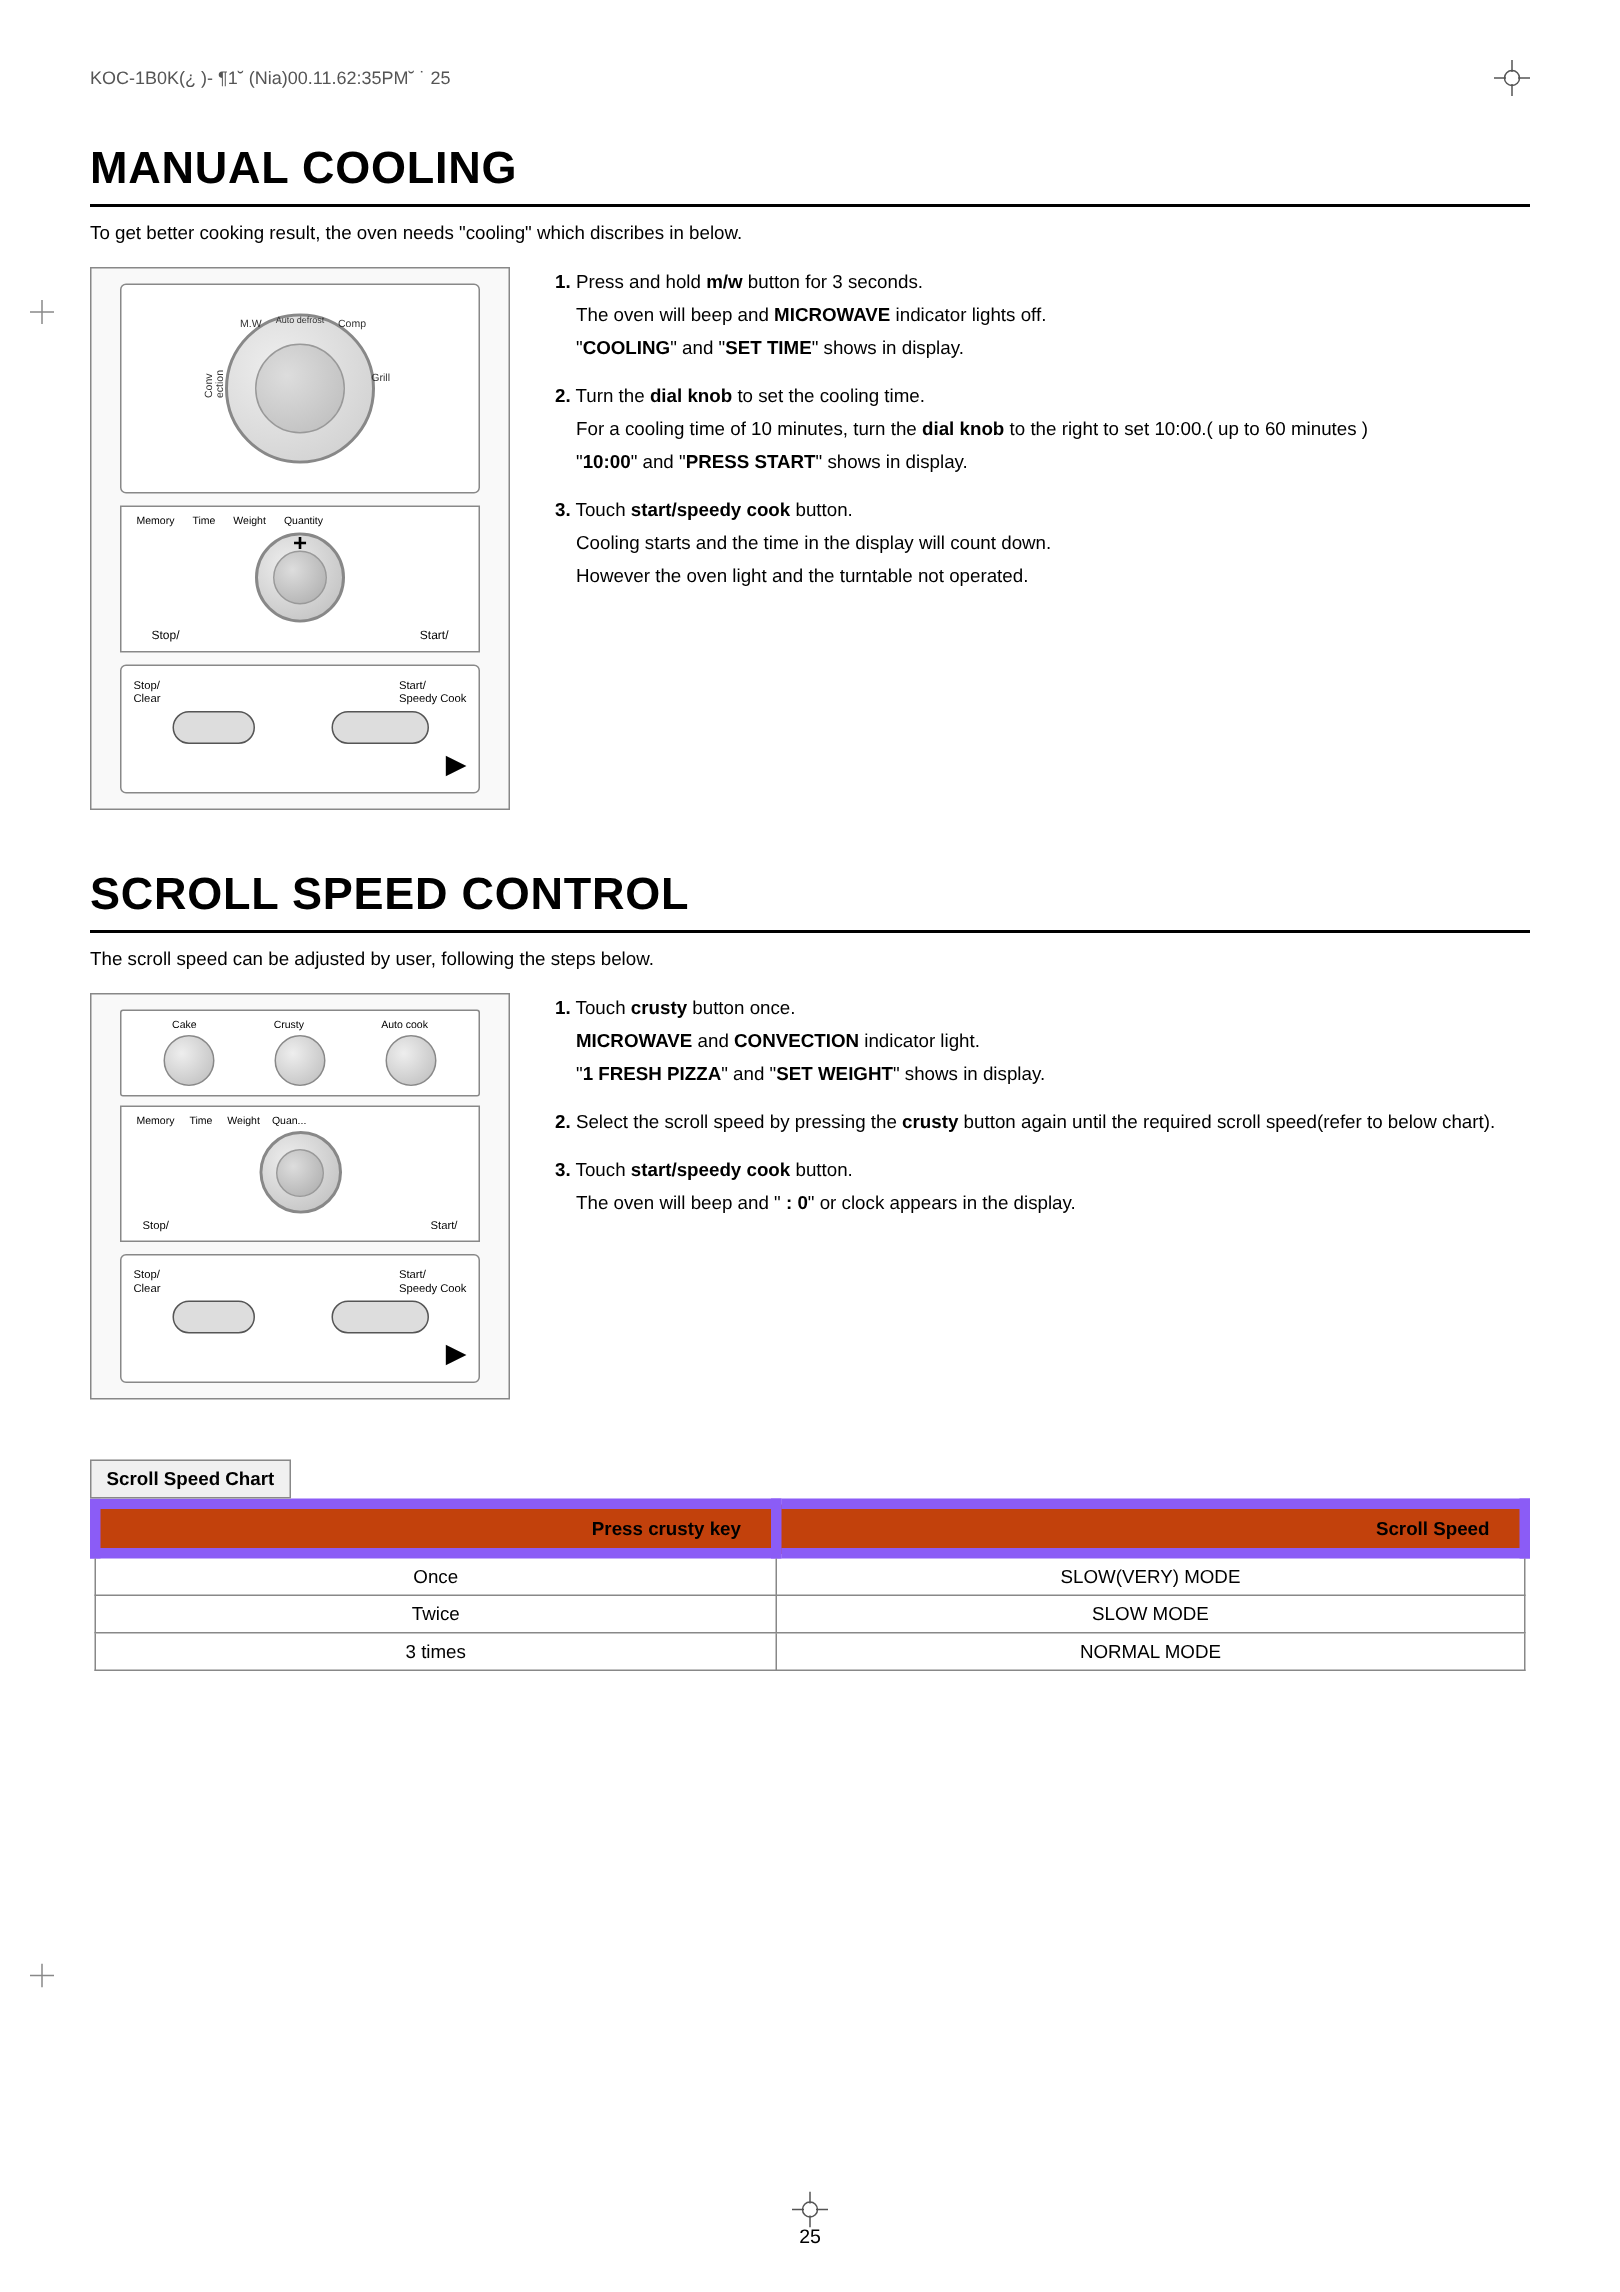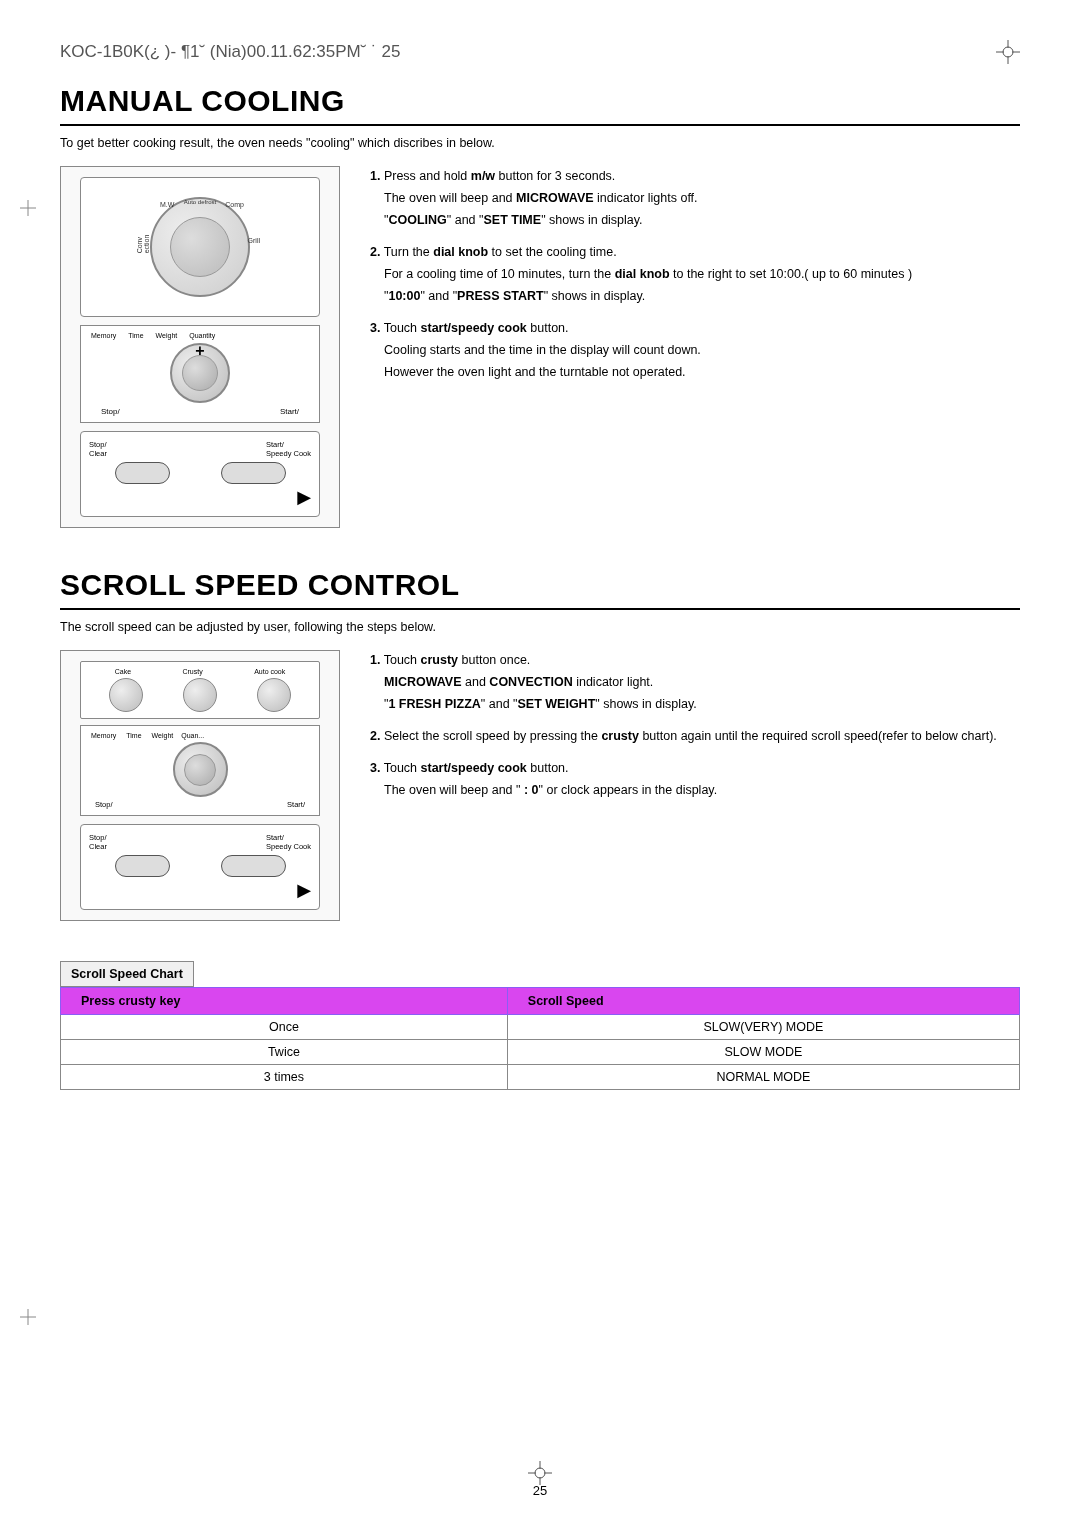--- a/index.html
+++ b/index.html
@@ -13,23 +13,23 @@
       font-size: 13px;
       background: #fff;
       color: #000;
       width: 1080px;
       min-height: 1528px;
       padding: 40px 60px;
       position: relative;
     }
 
     .page-header {
-      font-size: 17px;
+      font-size: 12px;
       color: #555;
-      margin-bottom: 20px;
+      margin-bottom: 32px;
       display: flex;
       align-items: center;
       gap: 20px;
     }
 
     .section-title {
       font-size: 30px;
       font-weight: bold;
       margin-bottom: 6px;
       letter-spacing: 0.5px;
@@ -196,26 +196,26 @@
       margin-bottom: 0;
     }
 
     .chart-table {
       width: 100%;
       border-collapse: collapse;
       margin-top: 0;
     }
 
     .chart-table th {
-      border: 1px solid #8b5cf6;
+      border: 7px solid #8b5cf6;
       padding: 6px 20px;
       font-weight: bold;
       font-size: 12.5px;
-      text-align: left;
-      background: #d946ef;
+      text-align: right;
+      background: #c2410c;
     }
 
     .chart-table td {
       border: 1px solid #888;
       padding: 5px 20px;
       font-size: 12.5px;
       text-align: center;
     }
 
     .crosshair-svg {

